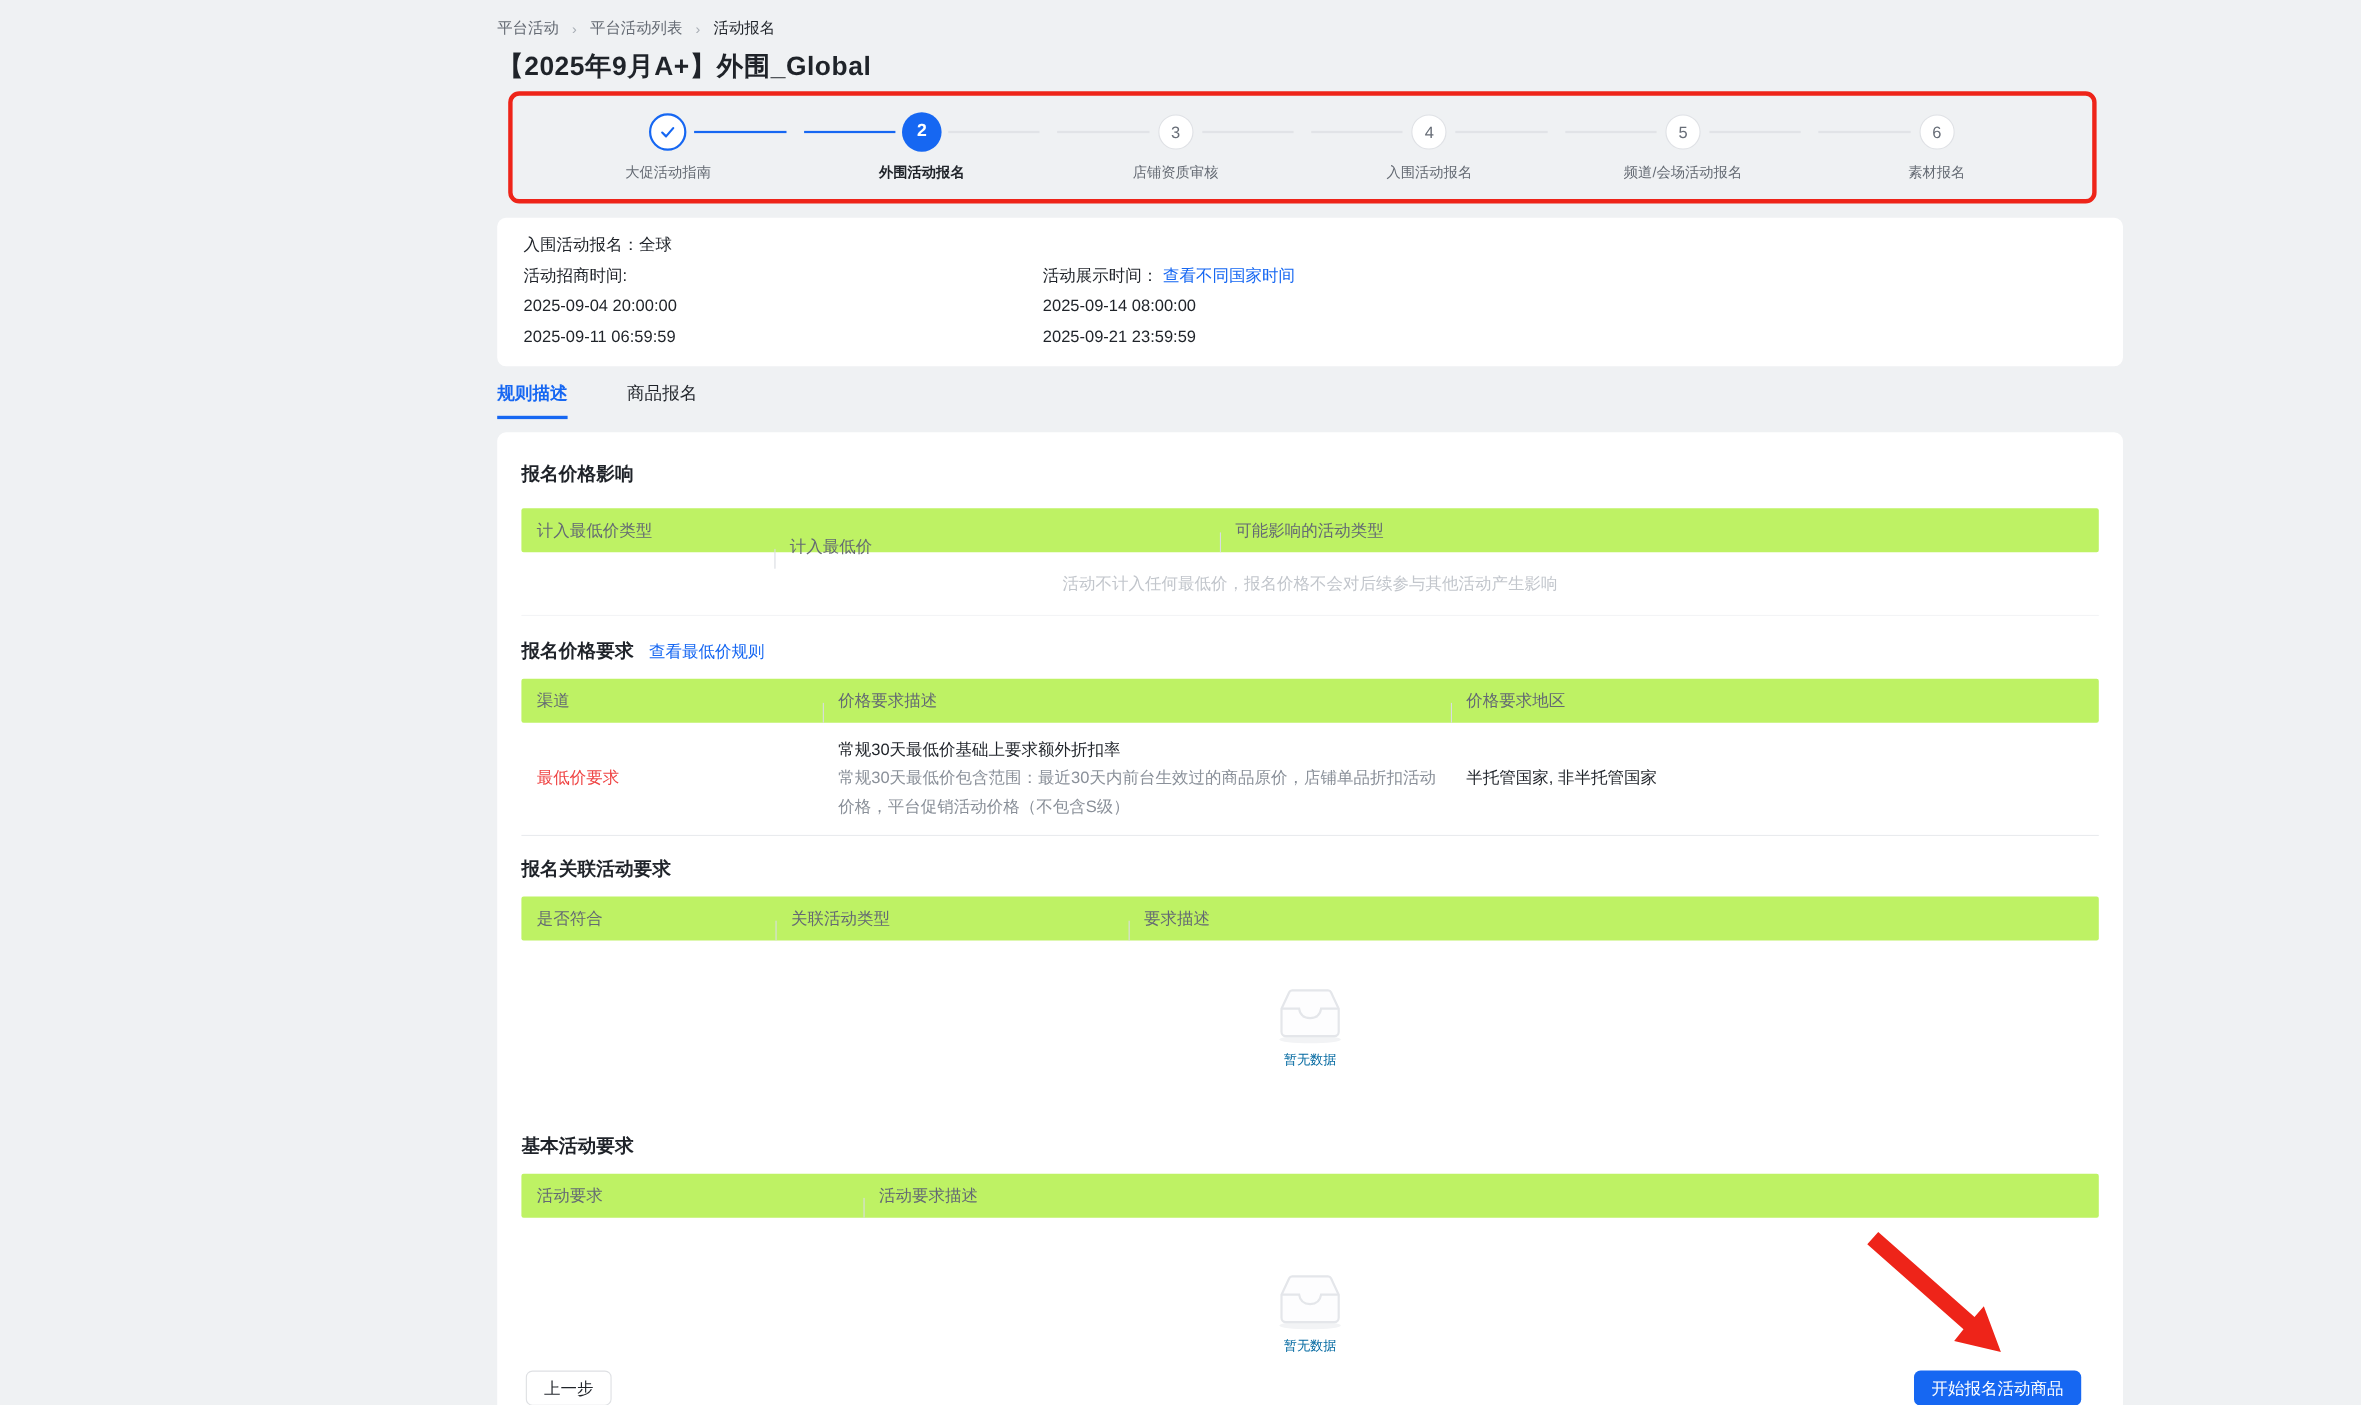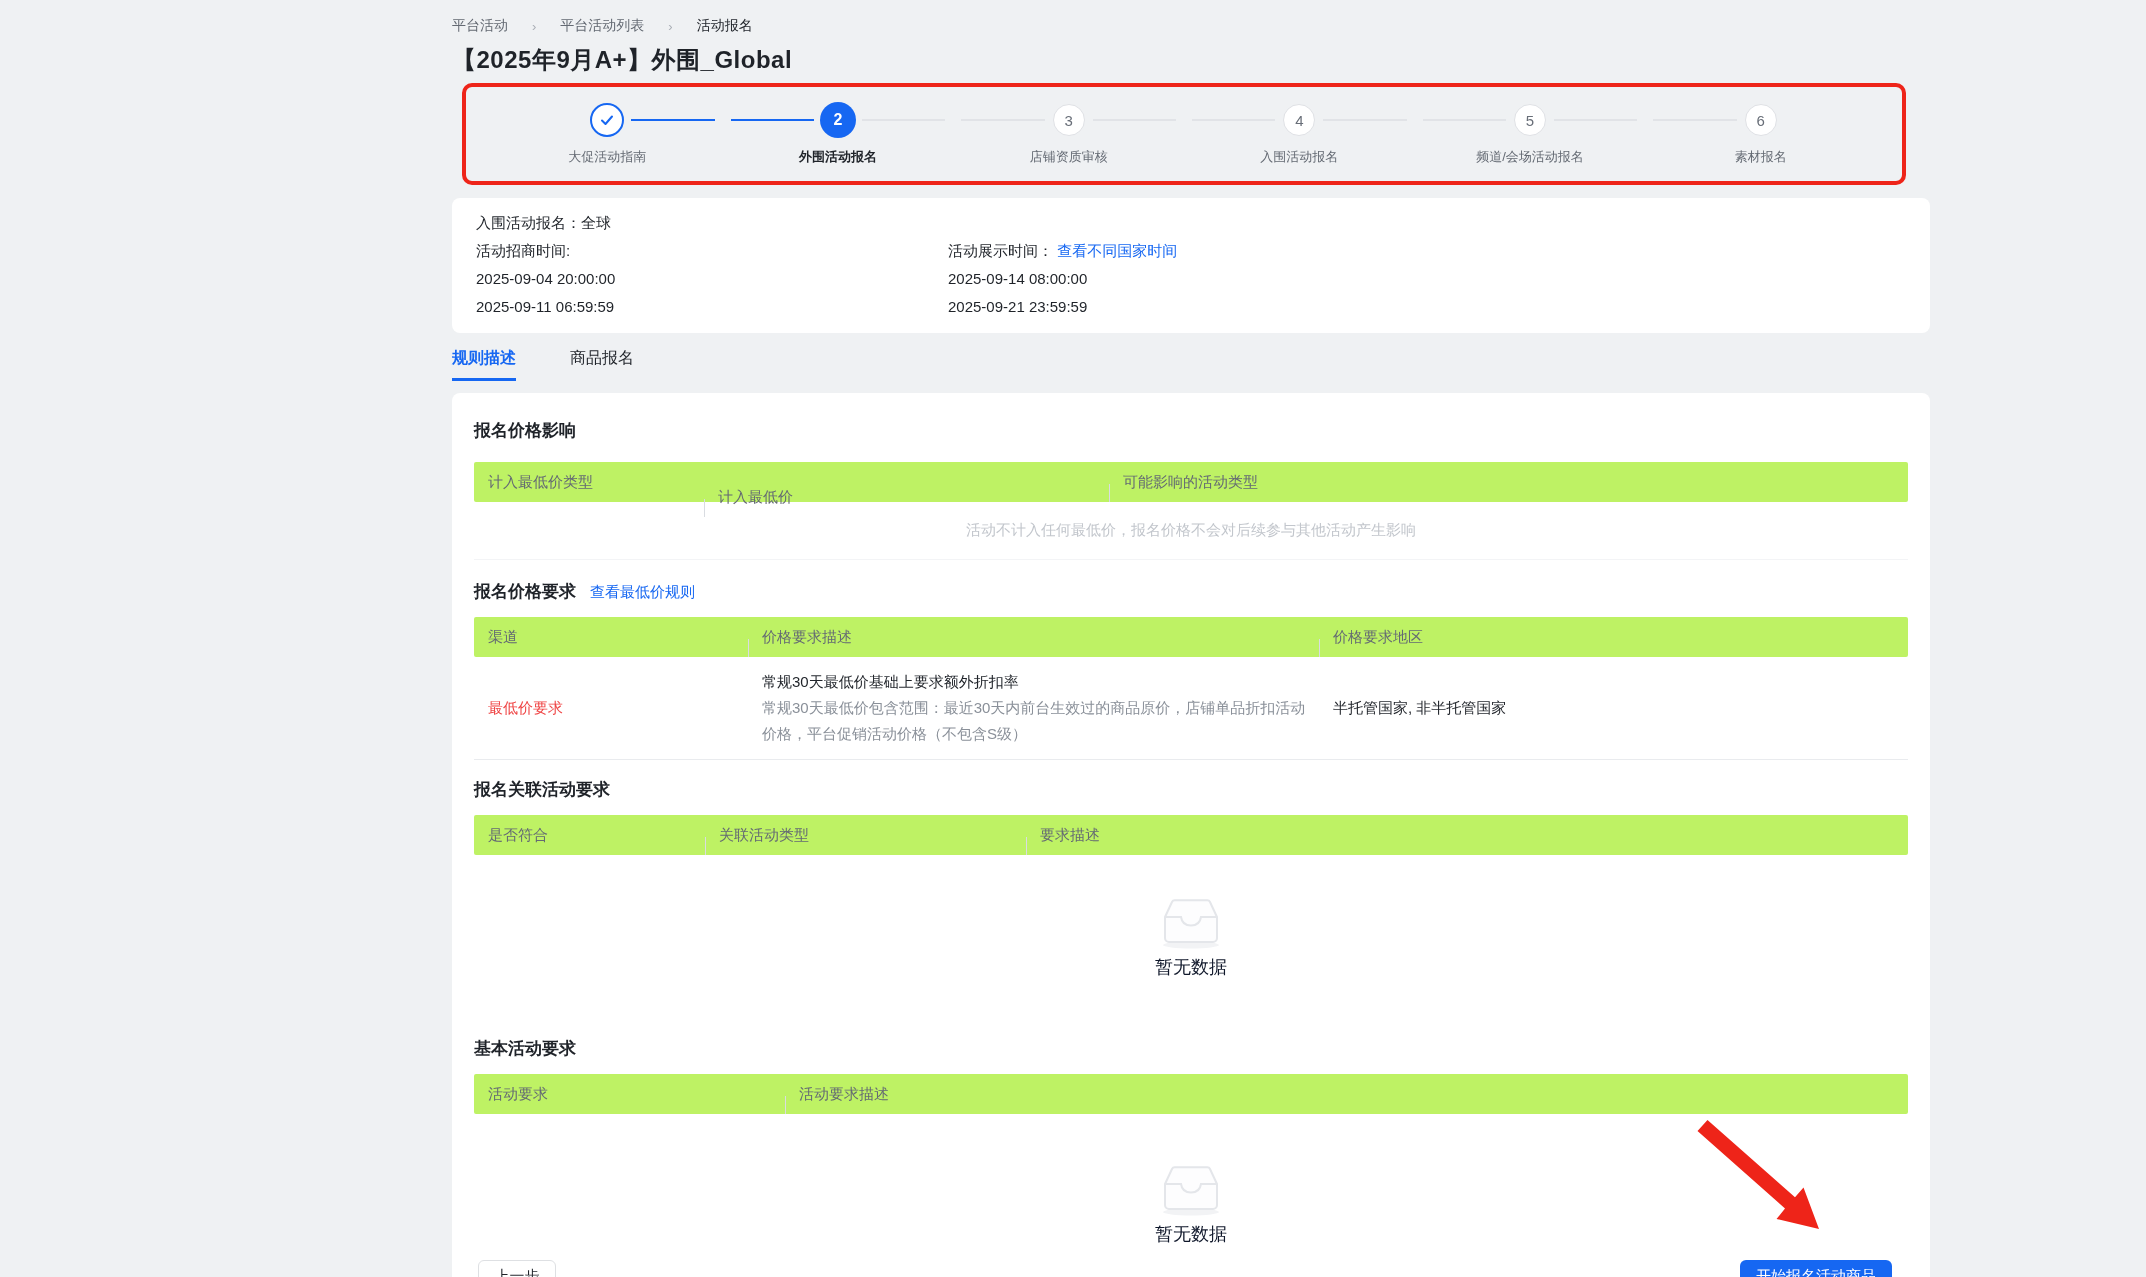--- a/index.html
+++ b/index.html
@@ -6,21 +6,21 @@
   html,body { width:2146px; height:1277px; overflow:hidden; }
   body {
     background:#eff1f3;
     font-family:"Liberation Sans","DejaVu Sans",sans-serif;
     color:#1f2329;
     font-size:15px;
   }
   .content { position:absolute; left:452px; top:0; width:1478px; }
 
   
-  .breadcrumb { padding-top:17px; display:flex; align-items:center; gap:24px; font-size:14px; color:#646a73; }
+  .breadcrumb { padding-top:17px; display:flex; align-items:center; gap:12px; font-size:14px; color:#646a73; }
   .breadcrumb .sep { color:#a9aeb5; font-size:13px; }
   .breadcrumb .crumb { cursor:pointer; }
   .breadcrumb .crumb.current { color:#1f2329; }
 
   
   .page-title { margin-top:9px; font-size:24px; font-weight:bold; color:#1f2329; letter-spacing:.5px; }
 
   
   .stepper-box {
     margin-top:7px; margin-left:10px; width:1444px;
@@ -73,21 +73,21 @@
   .t4 .c1 { width:311px; } .t4 .c2 { flex:1; }
 
   .empty-row { height:58px; display:flex; align-items:center; justify-content:center; color:#c2c6cc; font-size:15px; border-bottom:1px solid #f3f4f6; }
 
   .trow { display:flex; align-items:center; padding:12px 0; border-bottom:1px solid #e9ebee; }
   .td { padding-left:14px; font-size:15px; line-height:26px; }
   .td .sub { color:#8a9099; }
   .t2 .td.c1 { color:#ef4444; }
 
   .empty-state { display:flex; flex-direction:column; align-items:center; }
-  .empty-state .txt { margin-top:6px; color:#0f172a; font-size:18px; }
+  .empty-state .txt { margin-top:6px; color:#0369a1; font-size:12px; }
 
   .footer { display:flex; justify-content:space-between; align-items:center; margin-top:14px; padding:0 2px 12px 4px; }
   .btn-prev {
     width:78px; height:32px; background:#fff; border:1px solid #dee0e3; border-radius:6px;
     font-size:15px; color:#1f2329; cursor:pointer; font-family:inherit;
   }
   .btn-start {
     height:32px; padding:0 16px; background:#1667f2; border:none; border-radius:6px;
     font-size:15px; color:#fff; cursor:pointer; font-family:inherit; font-weight:500;
     margin-right:14px;

